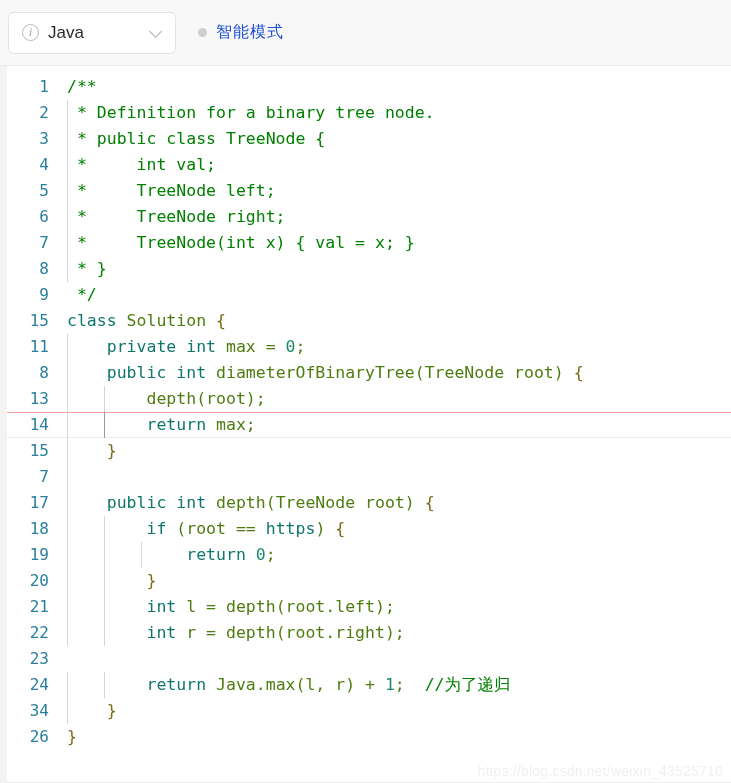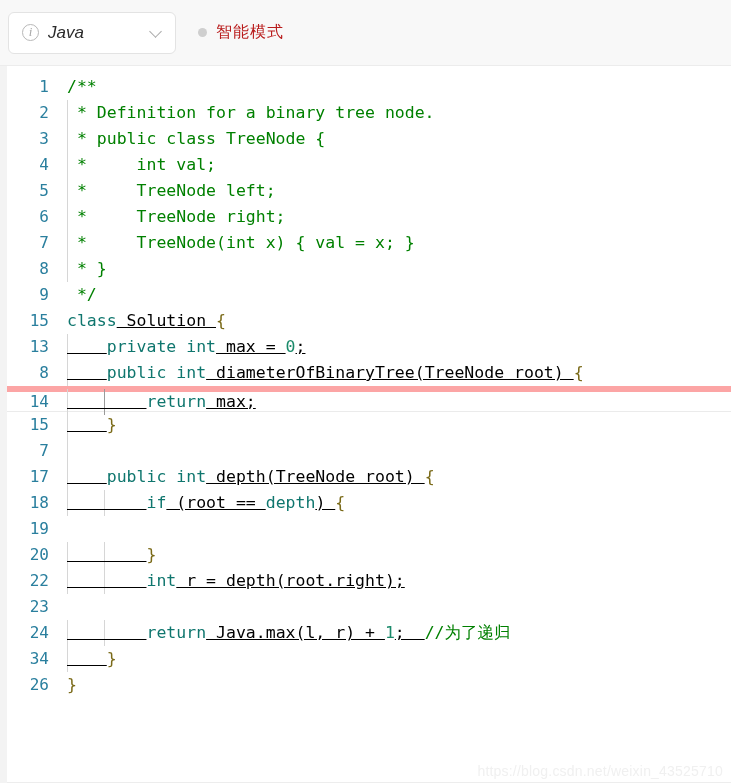--- a/index.html
+++ b/index.html
@@ -46,21 +46,20 @@
     text-align: center;
     font-style: italic;
     flex: 0 0 auto;
   }
   .lang-label {
     margin-left: 9px;
     font-family: "Liberation Sans", sans-serif;
     font-size: 17px;
     color: #2b2b2b;
     flex: 1 1 auto;
-    font-style: italic;
   }
   .chevron {
     width: 13px; height: 13px;
     position: relative;
     flex: 0 0 auto;
   }
   .chevron::before {
     content: "";
     position: absolute;
     left: 1px; top: 1px;
@@ -76,21 +75,21 @@
   }
   .mode-dot {
     width: 9px; height: 9px;
     border-radius: 50%;
     background: #cfcfcf;
     margin-right: 9px;
   }
   .mode-label {
     font-family: "Liberation Sans", sans-serif;
     font-size: 16px;
-    color: #b91c1c;
+    color: #1d4ed8;
     letter-spacing: 1px;
   }
 
   
   .editor {
     position: relative;
     height: 717px;
     background: #ffffff;
     padding-left: 7px;          
     background-image: linear-gradient(to right, #f3f3f3 0px, #f3f3f3 7px, #ffffff 7px);
@@ -104,21 +103,21 @@
     line-height: 26px;
   }
   .line {
     position: relative;
     display: flex;
     height: 26px;
     align-items: center;
     white-space: pre;
   }
   .line.active {
-    border-top: 6px solid #fca5a5;
+    border-top: 1px solid #fca5a5;
     border-bottom: 1px solid #ebebeb;
     height: 26px;
   }
   .ln {
     width: 54px;
     flex: 0 0 54px;
     text-align: right;
     padding-right: 12px;
     color: #2a7f9e;
     font-size: 16px;
@@ -142,21 +141,21 @@
   .g3 { left: 80px; }
   .g.dark { background: #9a9a9a; }
 
   .txt { position: relative; z-index: 2; display: inline-block; padding-left: 0; }
 
   
   .cmt  { color: #008000; }
   .kw   { color: #0f766e; }
   .num  { color: #1a8a6a; }
   .brc  { color: #7a6a18; }
-  .pl   { color: #000000; text-decoration: underline; }
+  .pl   { color: #4d7c0f; }
 
   
   .watermark {
     position: absolute;
     right: 8px;
     bottom: 4px;
     font-family: "Liberation Sans", sans-serif;
     font-size: 14px;
     color: #f0f0f0;
     letter-spacing: 0.2px;
@@ -192,29 +191,31 @@
       <div class="line"><span class="ln">1</span><span class="code"><span class="txt"><span class="cmt">/**</span></span></span></div>
       <div class="line"><span class="ln">2</span><span class="code"><span class="g g1"></span><span class="txt"><span class="cmt"> * Definition for a binary tree node.</span></span></span></div>
       <div class="line"><span class="ln">3</span><span class="code"><span class="g g1"></span><span class="txt"><span class="cmt"> * public class TreeNode {</span></span></span></div>
       <div class="line"><span class="ln">4</span><span class="code"><span class="g g1"></span><span class="txt"><span class="cmt"> *     int val;</span></span></span></div>
       <div class="line"><span class="ln">5</span><span class="code"><span class="g g1"></span><span class="txt"><span class="cmt"> *     TreeNode left;</span></span></span></div>
       <div class="line"><span class="ln">6</span><span class="code"><span class="g g1"></span><span class="txt"><span class="cmt"> *     TreeNode right;</span></span></span></div>
       <div class="line"><span class="ln">7</span><span class="code"><span class="g g1"></span><span class="txt"><span class="cmt"> *     TreeNode(int x) { val = x; }</span></span></span></div>
       <div class="line"><span class="ln">8</span><span class="code"><span class="g g1"></span><span class="txt"><span class="cmt"> * }</span></span></span></div>
       <div class="line"><span class="ln">9</span><span class="code"><span class="txt"><span class="cmt"> */</span></span></span></div>
       <div class="line"><span class="ln">15</span><span class="code"><span class="txt"><span class="kw">class</span><span class="pl"> Solution </span><span class="brc">{</span></span></span></div>
-      <div class="line"><span class="ln">13</span><span class="code"><span class="g g1"></span><span class="txt"><span class="pl">    </span><span class="kw">private int</span><span class="pl"> max = </span><span class="num">0</span><span class="pl">;</span></span></span></div>
+      <div class="line"><span class="ln">11</span><span class="code"><span class="g g1"></span><span class="txt"><span class="pl">    </span><span class="kw">private int</span><span class="pl"> max = </span><span class="num">0</span><span class="pl">;</span></span></span></div>
       <div class="line"><span class="ln">8</span><span class="code"><span class="g g1"></span><span class="txt"><span class="pl">    </span><span class="kw">public int</span><span class="pl"> diameterOfBinaryTree(TreeNode root) </span><span class="brc">{</span></span></span></div>
+      <div class="line"><span class="ln">13</span><span class="code"><span class="g g1"></span><span class="g g2"></span><span class="txt"><span class="pl">        depth(root);</span></span></span></div>
       <div class="line active"><span class="ln">14</span><span class="code"><span class="g g1"></span><span class="g g2 dark"></span><span class="txt"><span class="pl">        </span><span class="kw">return</span><span class="pl"> max;</span></span></span></div>
       <div class="line"><span class="ln">15</span><span class="code"><span class="g g1"></span><span class="txt"><span class="pl">    </span><span class="brc">}</span></span></span></div>
       <div class="line"><span class="ln">7</span><span class="code"><span class="g g1"></span><span class="txt"><span class="pl"></span></span></span></div>
       <div class="line"><span class="ln">17</span><span class="code"><span class="g g1"></span><span class="txt"><span class="pl">    </span><span class="kw">public int</span><span class="pl"> depth(TreeNode root) </span><span class="brc">{</span></span></span></div>
-      <div class="line"><span class="ln">18</span><span class="code"><span class="g g1"></span><span class="g g2"></span><span class="txt"><span class="pl">        </span><span class="kw">if</span><span class="pl"> (root == </span><span class="kw">depth</span><span class="pl">) </span><span class="brc">{</span></span></span></div>
-      <div class="line"><span class="ln">19</span><span class="code"><span class="g g1"></span><span class="g g2"></span><span class="g g3"></span></span></div>
+      <div class="line"><span class="ln">18</span><span class="code"><span class="g g1"></span><span class="g g2"></span><span class="txt"><span class="pl">        </span><span class="kw">if</span><span class="pl"> (root == </span><span class="kw">https</span><span class="pl">) </span><span class="brc">{</span></span></span></div>
+      <div class="line"><span class="ln">19</span><span class="code"><span class="g g1"></span><span class="g g2"></span><span class="g g3"></span><span class="txt"><span class="pl">            </span><span class="kw">return</span><span class="pl"> </span><span class="num">0</span><span class="pl">;</span></span></span></div>
       <div class="line"><span class="ln">20</span><span class="code"><span class="g g1"></span><span class="g g2"></span><span class="txt"><span class="pl">        </span><span class="brc">}</span></span></span></div>
+      <div class="line"><span class="ln">21</span><span class="code"><span class="g g1"></span><span class="g g2"></span><span class="txt"><span class="pl">        </span><span class="kw">int</span><span class="pl"> l = depth(root.left);</span></span></span></div>
       <div class="line"><span class="ln">22</span><span class="code"><span class="g g1"></span><span class="g g2"></span><span class="txt"><span class="pl">        </span><span class="kw">int</span><span class="pl"> r = depth(root.right);</span></span></span></div>
       <div class="line"><span class="ln">23</span><span class="code"><span class="g g1"></span><span class="g g2"></span></span></div>
       <div class="line"><span class="ln">24</span><span class="code"><span class="g g1"></span><span class="g g2"></span><span class="txt"><span class="pl">        </span><span class="kw">return</span><span class="pl"> Java.max(l, r) + </span><span class="num">1</span><span class="pl">;  </span><span class="cmt">//为了递归</span></span></span></div>
       <div class="line"><span class="ln">34</span><span class="code"><span class="g g1"></span><span class="txt"><span class="pl">    </span><span class="brc">}</span></span></span></div>
       <div class="line"><span class="ln">26</span><span class="code"><span class="txt"><span class="brc">}</span></span></span></div>
     </div>
   <div class="bottom-rule"></div>
   <div class="watermark">https://blog.csdn.net/weixin_43525710</div>
 </div>
 

